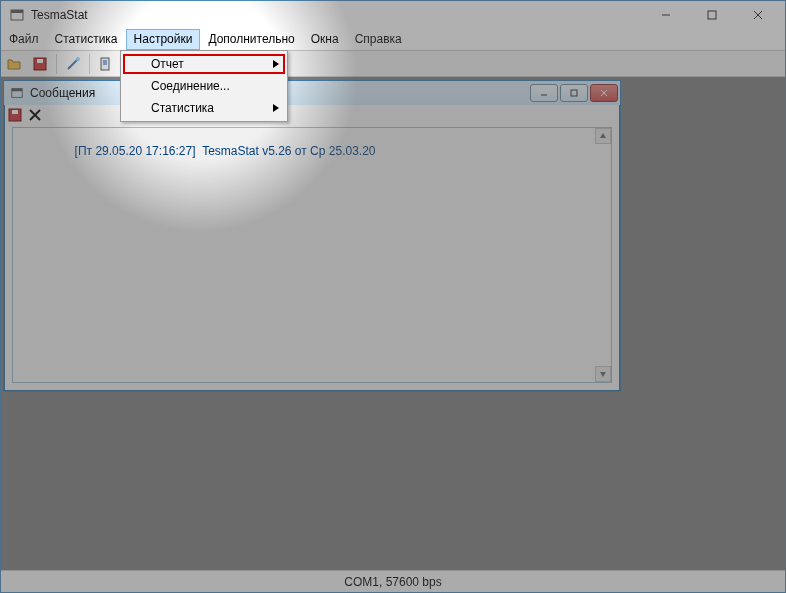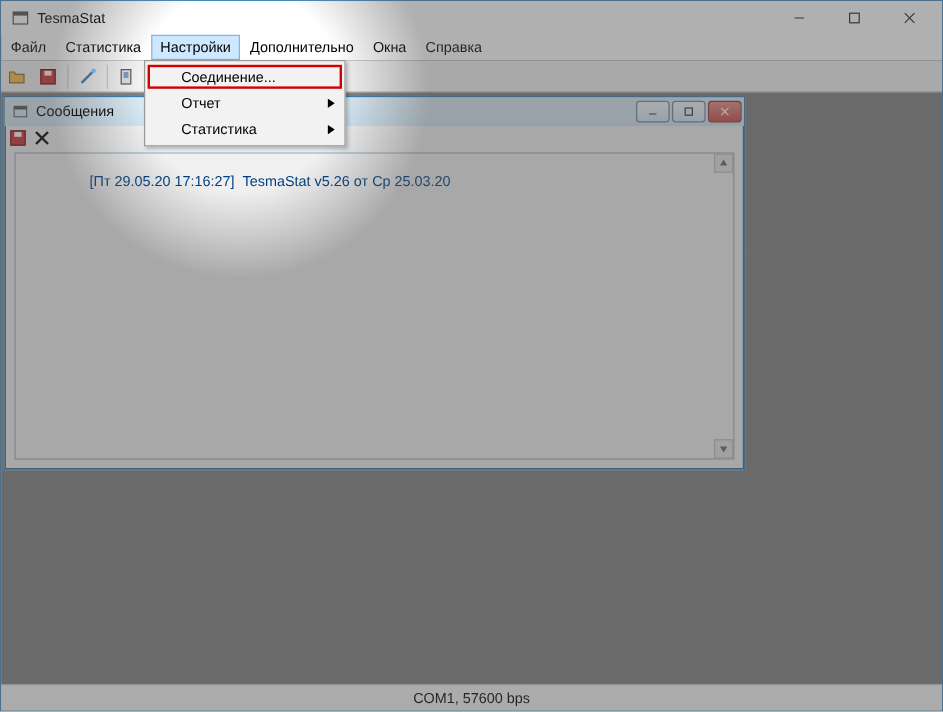--- a/index.html
+++ b/index.html
@@ -214,29 +214,29 @@
   <div class="statusbar">
     <span>COM1, 57600 bps</span>
   </div>
 </div>
 
 <div class="dim"></div>
 
 <div class="dropdown">
   <div class="highlight-box"></div>
   <div class="dditem">
-    <span>Соединение...</span>
-  </div>
-  <div class="dditem">
     <span>Отчет</span>
     <span class="arrow">
         <svg width="6" height="8">
           <polygon points="0,0 6,4 0,8" fill="#000"></polygon>
         </svg>
       </span>
+  </div>
+  <div class="dditem">
+    <span>Соединение...</span>
   </div>
   <div class="dditem">
     <span>Статистика</span>
     <span class="arrow">
         <svg width="6" height="8">
           <polygon points="0,0 6,4 0,8" fill="#000"></polygon>
         </svg>
       </span>
   </div>
 </div>

